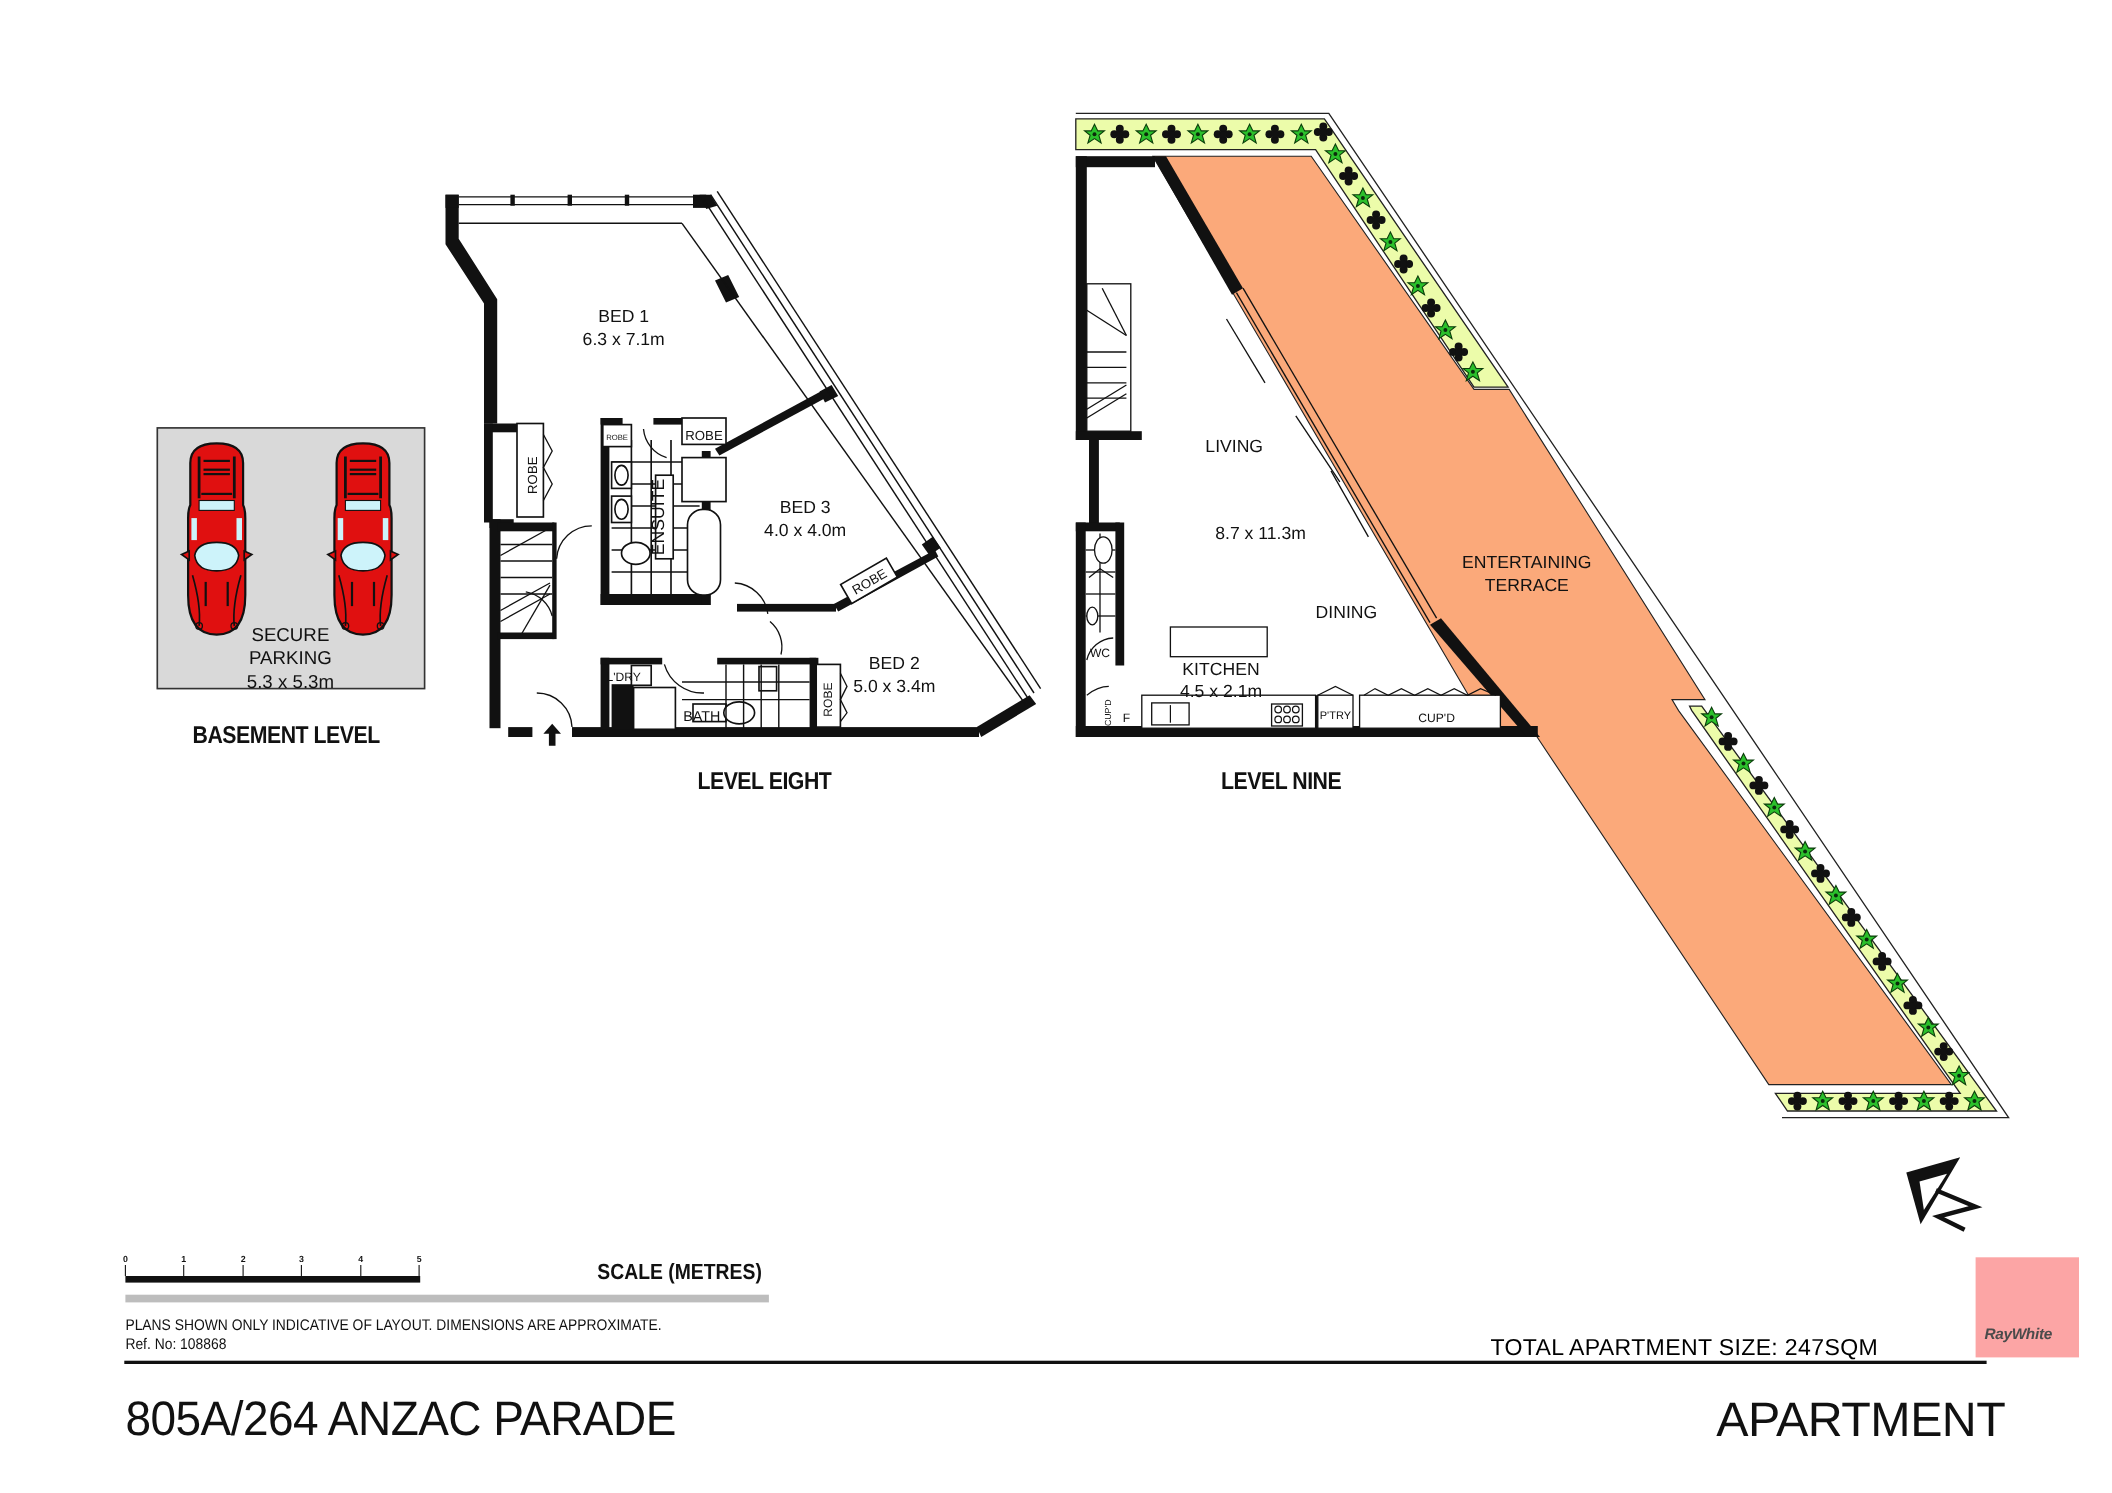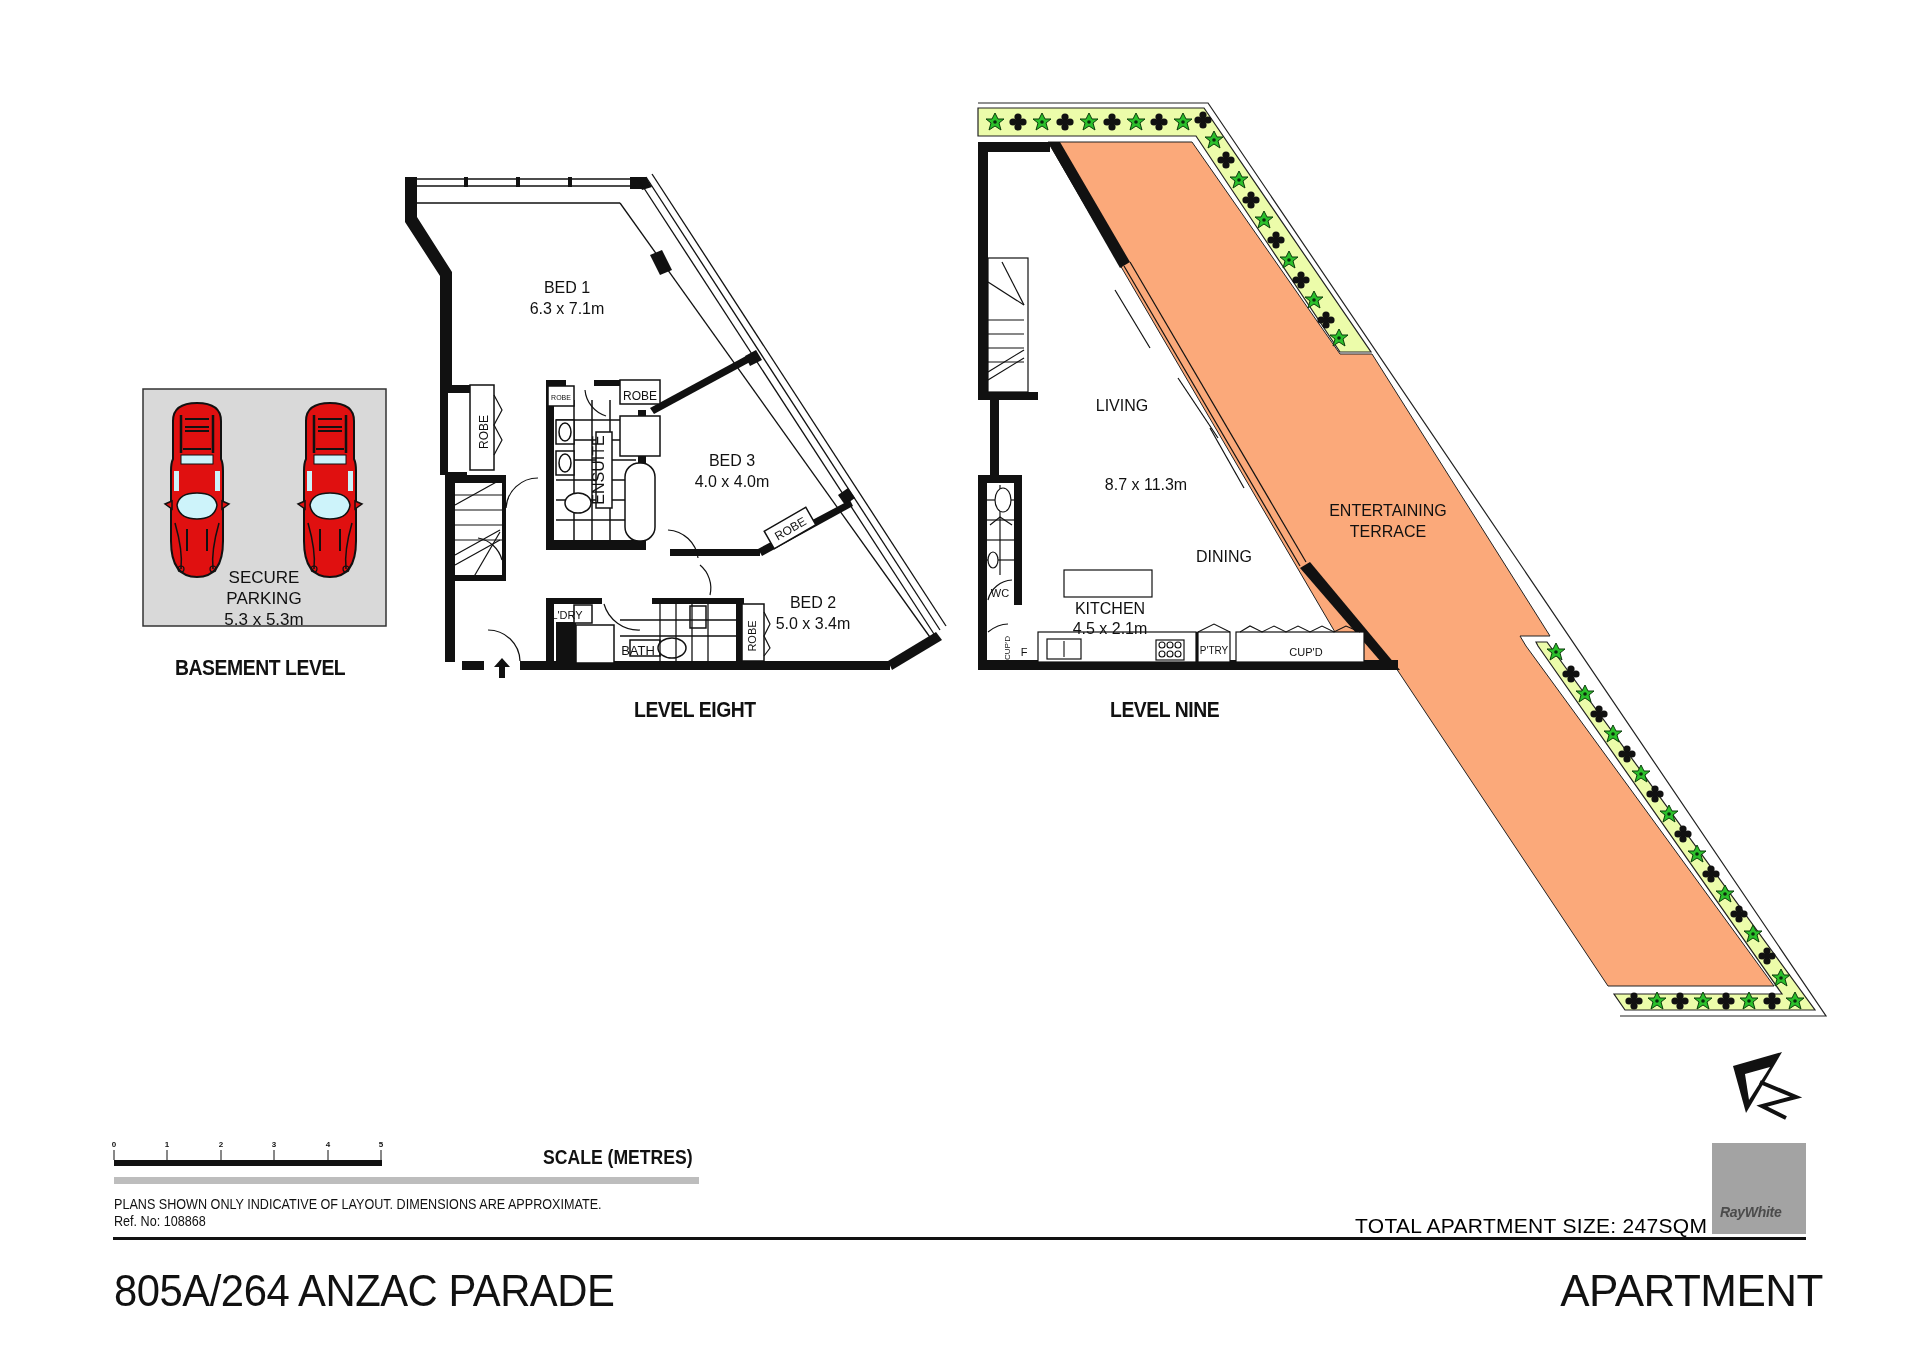--- a/index.html
+++ b/index.html
@@ -3,21 +3,21 @@
 <meta charset="utf-8">
 <style>
   html, body { margin: 0; padding: 0; background: #ffffff; }
   body { width: 1920px; height: 1357px; position: relative; overflow: hidden; font-family: "Liberation Sans", sans-serif; color: #111; }
   svg.plan { position: absolute; left: 0; top: 0; }
   .lbl { font-family: "Liberation Sans", sans-serif; fill: #111; }
   .lvl { position: absolute; font-family: "Liberation Sans", sans-serif; font-weight: bold; font-size: 22px; letter-spacing: -0.5px; transform: scaleX(0.88); transform-origin: left top; }
   .scale-title { position: absolute; left: 543px; top: 1146px; font-weight: bold; font-size: 20px; transform: scaleX(0.88); transform-origin: left top; }
   .disclaimer { position: absolute; left: 114px; top: 1196px; font-size: 14px; transform: scaleX(0.9); transform-origin: left top; line-height: 17px; }
   .total { position: absolute; left: 1355px; top: 1214px; font-size: 21px; letter-spacing: 0.3px; color: #000000; }
-  .rw-box { position: absolute; left: 1712px; top: 1143px; width: 94px; height: 91px; background: #a3a3a3; }
+  .rw-box { position: absolute; left: 1796px; top: 1143px; width: 94px; height: 91px; background: #fca5a5; }
   .rw-text { position: absolute; left: 8px; bottom: 14px; font-style: italic; font-weight: bold; font-size: 14px; color: #4b4b4b; letter-spacing: -0.3px; }
   .divider { position: absolute; left: 113px; top: 1237px; width: 1693px; height: 3px; background: #111; }
   .addr { position: absolute; left: 114px; top: 1266px; font-size: 44px; letter-spacing: -0.5px; transform: scaleX(0.95); transform-origin: left top; }
   .suburb { position: absolute; right: 97px; top: 1266px; font-size: 44px; letter-spacing: -0.5px; }
 </style>
 </head>
 <body>
 
 <svg class="plan" width="1920" height="1357" viewBox="0 0 1920 1357">
   <defs>

